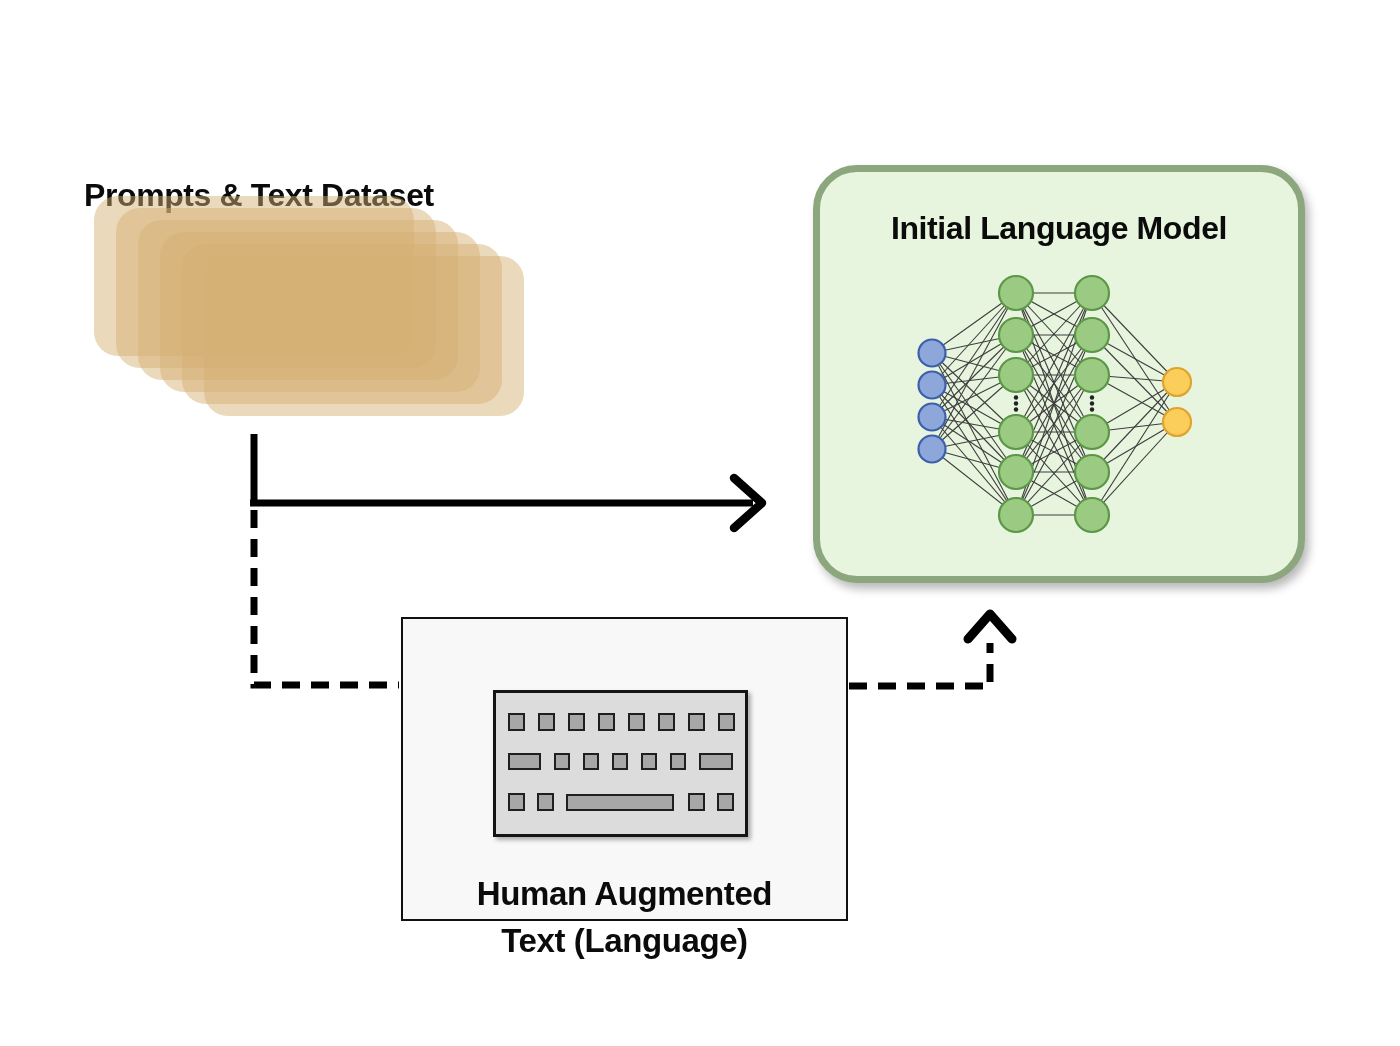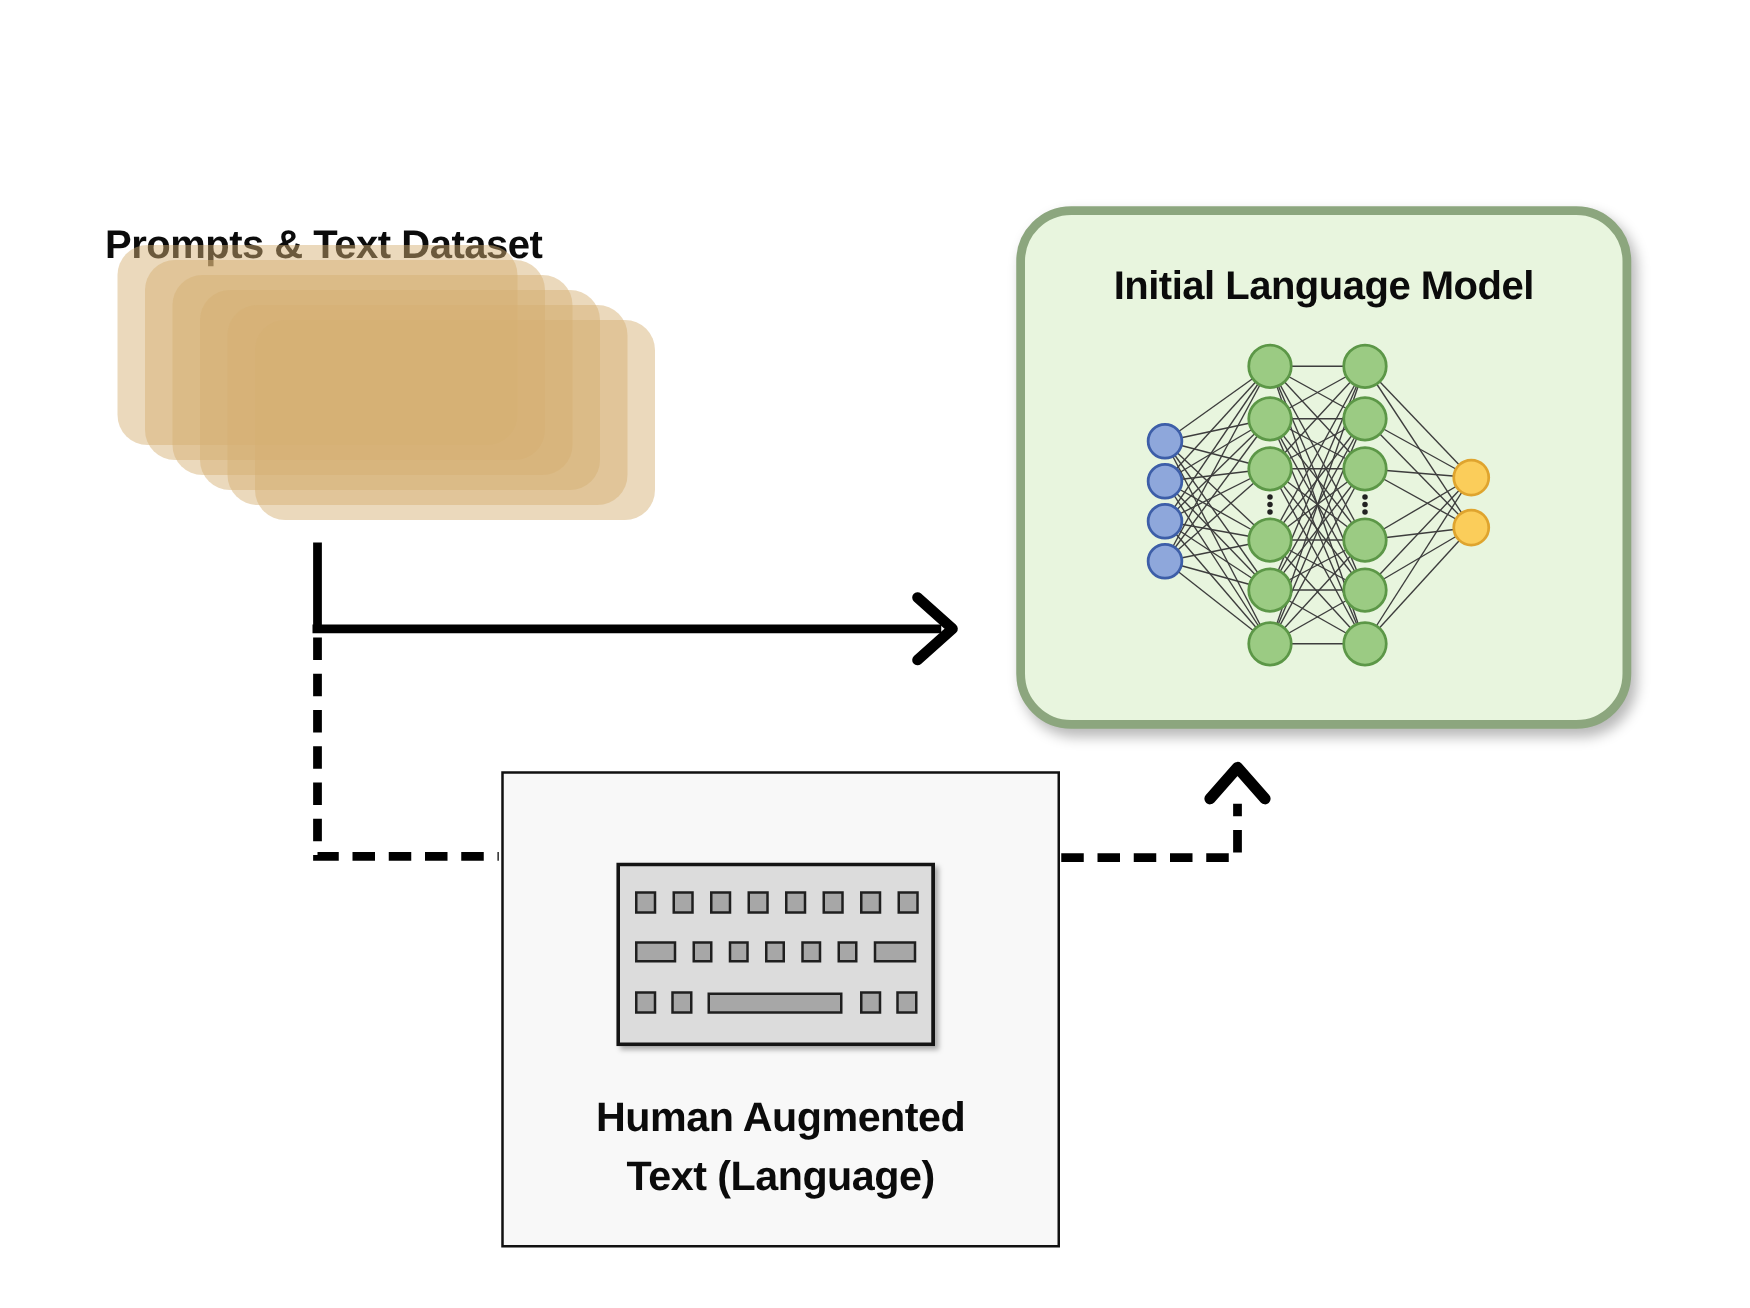--- a/index.html
+++ b/index.html
@@ -25,21 +25,21 @@
   }
   .green-box-label { position:absolute; left:0; right:0; top:38px; text-align:center;
     font-size:32px; font-weight:700; letter-spacing:-0.4px; }
 
   .nn { position:absolute; left:860px; top:265px; width:340px; height:275px; }
 
   .arrows { position:absolute; left:0; top:0; width:1400px; height:1046px; pointer-events:none; }
   .arrow-stroke { stroke:var(--arrow-color); fill:none; }
 
   .human-box {
-    position:absolute; left:401px; top:617px; width:447px; height:381px;
+    position:absolute; left:401px; top:617px; width:447px; height:304px;
     box-sizing:border-box; background:var(--human-fill); border:2px solid var(--human-border);
   }
   .keyboard { position:absolute; left:90px; top:71px; width:255px; height:147px;
     filter:drop-shadow(3px 3px 2px rgba(0,0,0,0.30)); }
   .kb-body { fill:var(--kb-body); stroke:#141414; stroke-width:3; }
   .kb-key  { fill:var(--kb-key);  stroke:#1f1f1f; stroke-width:2; }
   .human-label { position:absolute; left:0; right:0; top:251px; text-align:center;
     font-size:33px; font-weight:700; line-height:47px; letter-spacing:-0.4px; }
   .train-title { font-size:32px; font-weight:700; letter-spacing:-0.4px; }
 </style>

